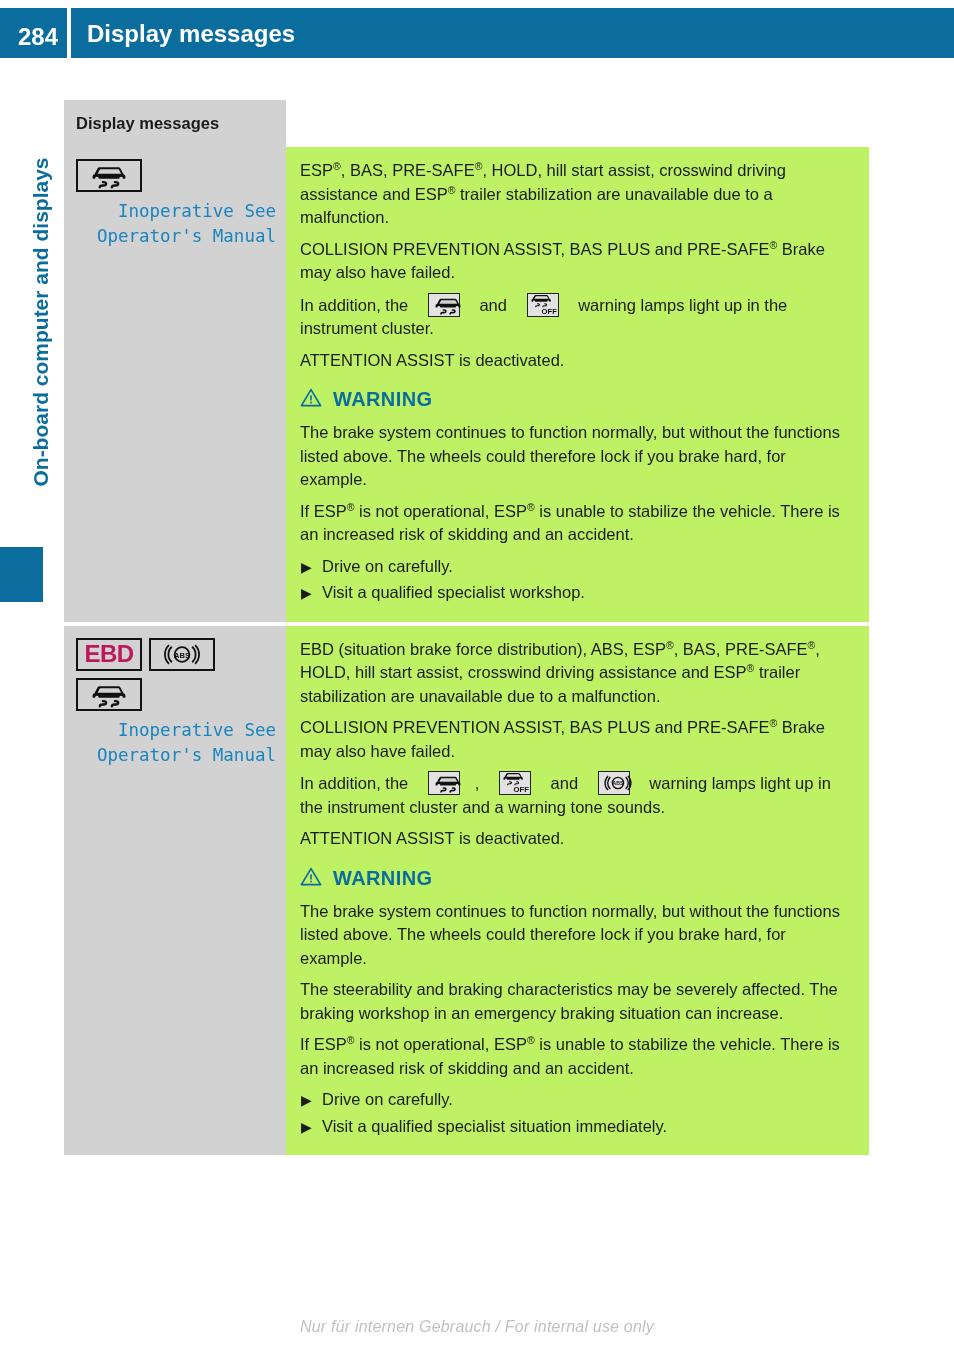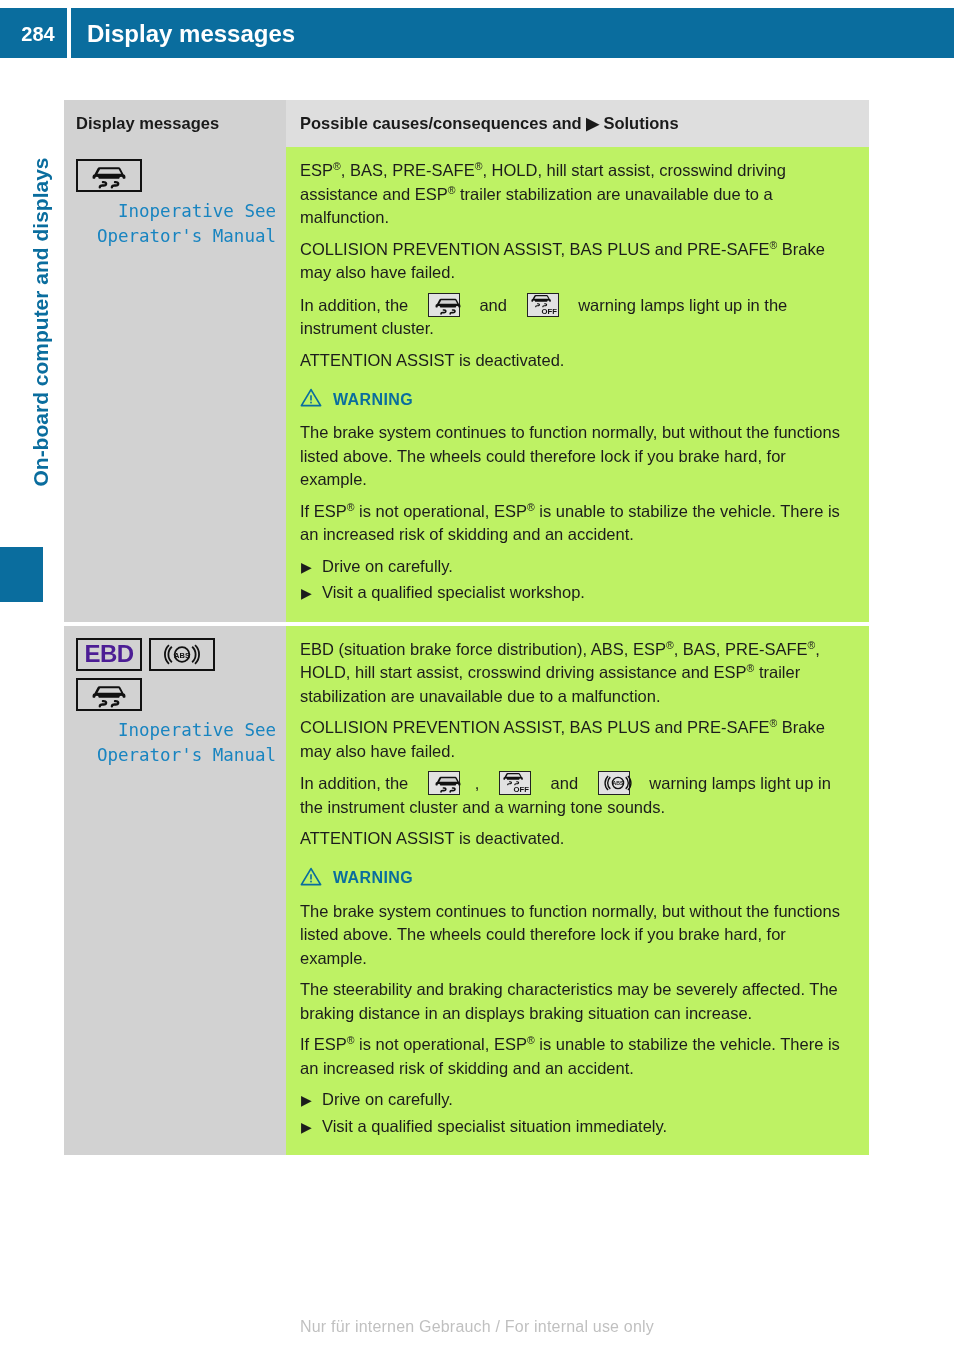--- a/index.html
+++ b/index.html
@@ -24,21 +24,21 @@
     height: 50px;
     background: #0a6d9e;
   }
   .page-number {
     position: absolute;
     left: 14px;
     top: 23px;
     width: 48px;
     text-align: center;
     color: #ffffff;
-    font-size: 20px;
+    font-size: 24px;
     font-weight: bold;
     letter-spacing: 0px;
   }
   .header-divider {
     position: absolute;
     left: 67px;
     top: 8px;
     width: 4px;
     height: 50px;
     background: #ffffff;
@@ -156,21 +156,21 @@
     color: #1c1c1c;
   }
 
   .warn-head {
     display: flex;
     align-items: center;
     margin: 16px 0 10px 0;
   }
   .warn-head .wtxt {
     color: #0a6d9e;
-    font-size: 16px;
+    font-size: 20px;
     font-weight: bold;
     letter-spacing: 0.4px;
     margin-left: 11px;
   }
 
   
   .msg-icons {
     display: flex;
     flex-wrap: wrap;
     gap: 7px;
@@ -183,21 +183,21 @@
     width: 66px;
     height: 33px;
     display: flex;
     align-items: center;
     justify-content: center;
     overflow: hidden;
   }
   .pic.ebd {
     font-size: 24px;
     font-weight: bold;
-    color: #4c1d95;
+    color: #be185d;
     letter-spacing: -0.5px;
     font-family: "Liberation Sans", sans-serif;
   }
   .msg-text {
     color: #1884c0;
     font-family: "DejaVu Sans Mono", monospace;
     font-size: 17.5px;
     line-height: 25px;
     margin-top: 7px;
     white-space: pre-line;
@@ -226,23 +226,20 @@
 <div class="header-title">Display messages</div>
 
 <div class="side-label">On-board computer and displays</div>
 <div class="side-tab"></div>
 
 <div class="table">
 
   <div class="trow hdr">
     <div class="col-left">
       <span class="hdr-text">Display messages</span>
-    </div>
-    <div class="col-right">
-      <span class="hdr-text">Possible causes/consequences and</span><span class="hdr-text">&nbsp;<span>▶</span>&nbsp;</span><span class="hdr-text">Solutions</span>
     </div>
   </div>
 
   <div id="rows-host">
       <div class="trow body-row">
         <div class="col-left">
           <div class="msg-icons">
             <div class="pic">
               <svg width="58" height="29" viewBox="0 0 40 24">
                 <path d="M8 11 L10.5 6.2 Q11 5.2 12.2 5.2 L27.8 5.2 Q29 5.2 29.5 6.2 L32 11 Q33.6 11.3 33.6 12.8 L33.6 14.0 Q33.6 14.6 33.0 14.6 L31.6 14.6 Q31.4 13.0 30.0 13.0 Q28.6 13.0 28.4 14.6 L11.6 14.6 Q11.4 13.0 10.0 13.0 Q8.6 13.0 8.4 14.6 L7.0 14.6 Q6.4 14.6 6.4 14.0 L6.4 12.8 Q6.4 11.3 8 11 Z" fill="#111"></path>
@@ -341,24 +338,24 @@
           <div class="para"><span>ATTENTION ASSIST is deactivated.</span></div>
           <div class="warn-head">
             <span><svg width="22" height="19" viewBox="0 0 22 19">
                 <path d="M11 1.6 L20.6 17.6 L1.4 17.6 Z" fill="none" stroke="#0a6d9e" stroke-width="1.7" stroke-linejoin="round"></path>
                 <rect x="10.2" y="7.3" width="1.6" height="5.2" fill="#0a6d9e"></rect>
                 <rect x="10.2" y="13.7" width="1.6" height="1.7" fill="#0a6d9e"></rect>
               </svg></span>
             <span class="wtxt">WARNING</span>
           </div>
           <div class="para"><span>The brake system continues to function normally, but without the functions listed above. The wheels could therefore lock if you brake hard, for example.</span></div>
-          <div class="para"><span>The steerability and braking characteristics may be severely affected. The braking distance in an displays braking situation can increase.</span></div>
+          <div class="para"><span>The steerability and braking characteristics may be severely affected. The braking workshop in an emergency braking situation can increase.</span></div>
           <div class="para"><span>If ESP</span><span class="reg">®</span><span> is not operational, ESP</span><span class="reg">®</span><span> is unable to stabilize the vehicle. There is an increased risk of skidding and an accident.</span></div>
           <div class="step"><span class="tri">▶</span><span>Drive on carefully.</span></div>
           <div class="step"><span class="tri">▶</span><span>Visit a qualified specialist situation immediately.</span></div>
         </div>
       </div>
     </div>
 </div>
 
 <div style="position:absolute; left:0; top:1318px; width:954px; text-align:center;">
-  <span style="font-size:16px; color:#9a9a9a; opacity:0.62; letter-spacing:0.2px;">Nur für internen Gebrauch / For internal use only</span>
+  <span style="font-size:16px; color:#9a9a9a; opacity:0.62; letter-spacing:0.2px;font-style:italic;">Nur für internen Gebrauch / For internal use only</span>
 </div>
 
 </body></html>

